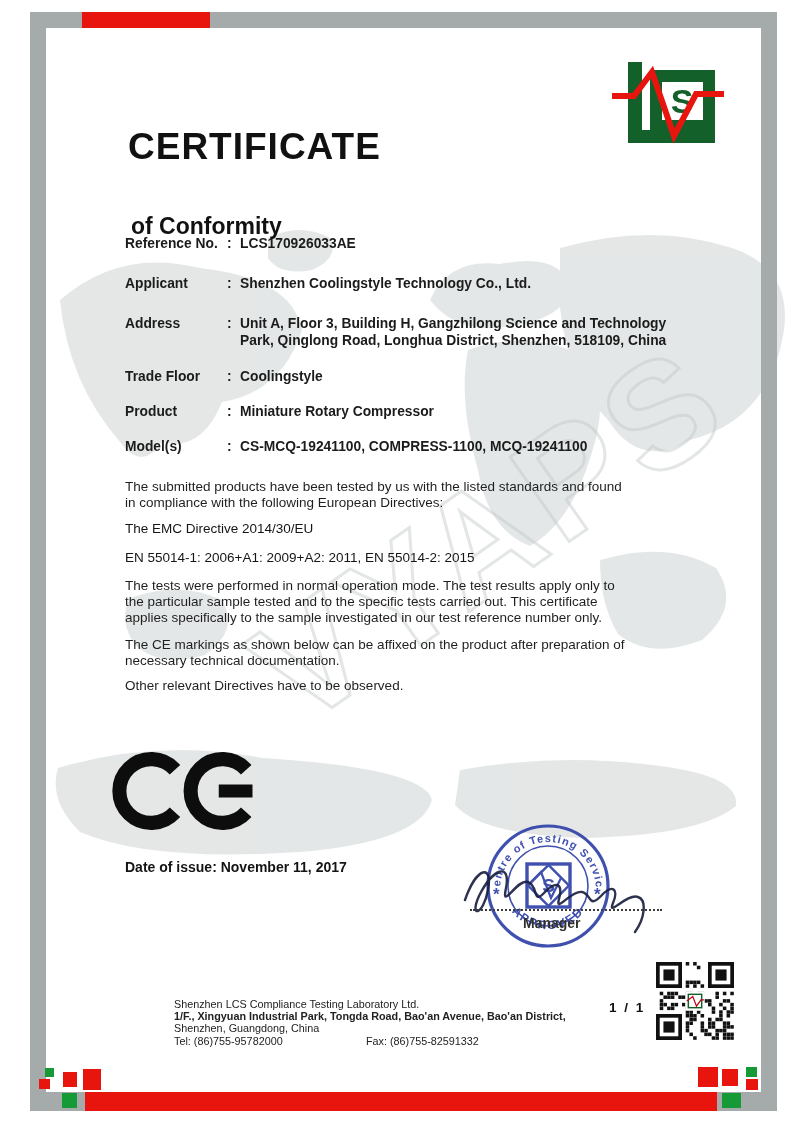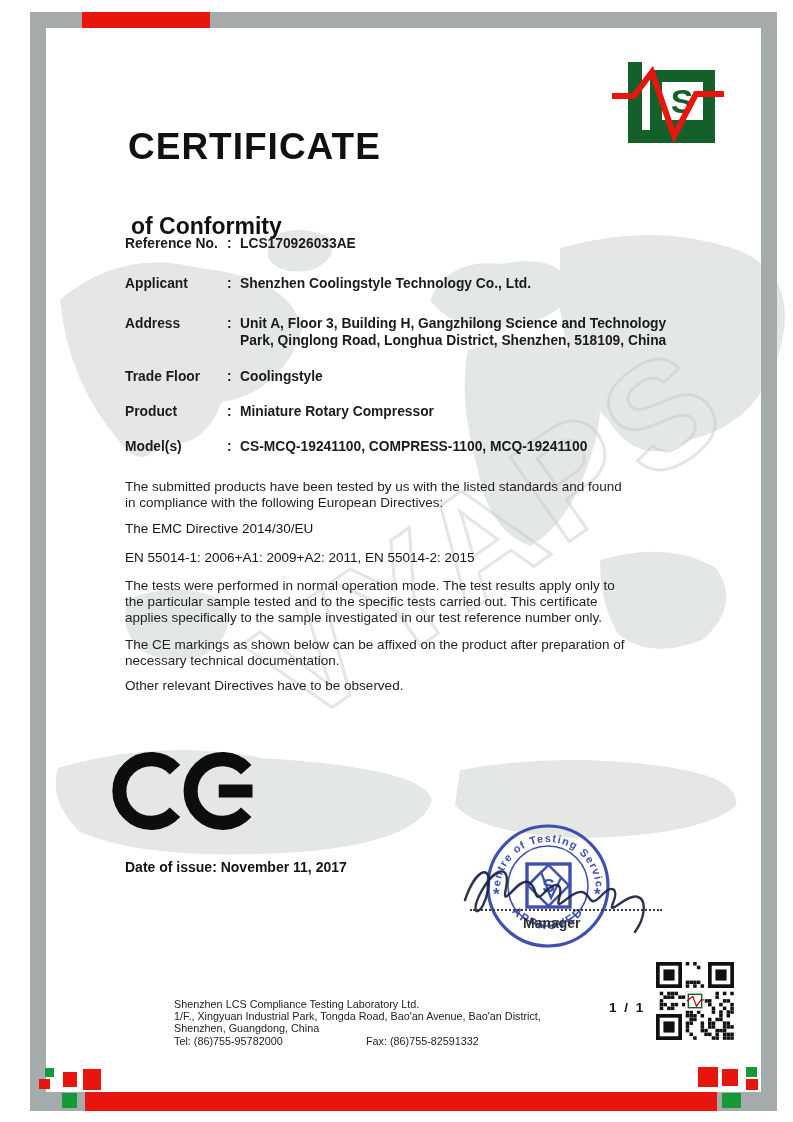--- a/index.html
+++ b/index.html
@@ -43,21 +43,21 @@
   #date-issue { position:absolute; left:125px; top:859px; font-size:14px; font-weight:bold; color:#141414; z-index:2; }
   #stamp-svg { position:absolute; left:473px; top:812px; z-index:3; opacity:.9; }
   #sig-svg { position:absolute; left:455px; top:838px; z-index:4; }
   #sig-line { position:absolute; left:470px; top:909px; width:192px; border-top:2px dotted #3c3c3c; z-index:4; }
   #manager { position:absolute; left:523px; top:915px; font-size:14px; font-weight:bold; color:#30302e; z-index:5; }
 
   
   #footer { position:absolute; left:133px; top:998px; font-size:10.8px; line-height:12.2px; color:#222; z-index:2;margin-left:41px; }
   #footer .frow { display:flex; }
   #footer .fcol1 { width:192px; }
-  #footer .bold { font-weight:normal;text-align:center; }
+  #footer .bold { font-weight:bold;text-align:center; }
   #qr { position:absolute; left:656px; top:962px; z-index:2; }
   #page-num { position:absolute; left:609px; top:1000px; font-size:13.5px; font-weight:bold; letter-spacing:2px; color:#111; z-index:2; }
 </style>
 </head>
 <body>
 
 <div id="stage">
 
   <svg id="worldmap" width="793" height="1122" viewBox="0 0 793 1122">
     <g fill="#cfd4d4" opacity="0.55">

